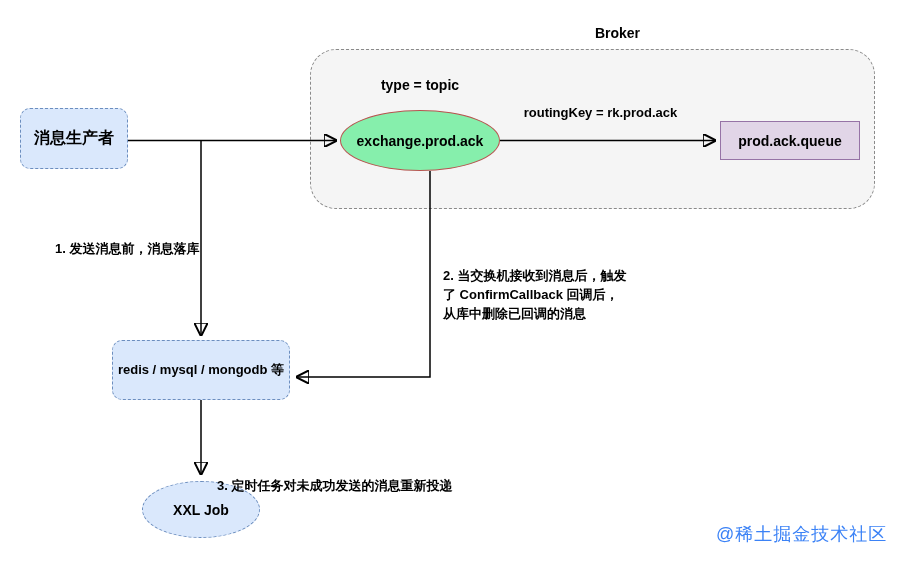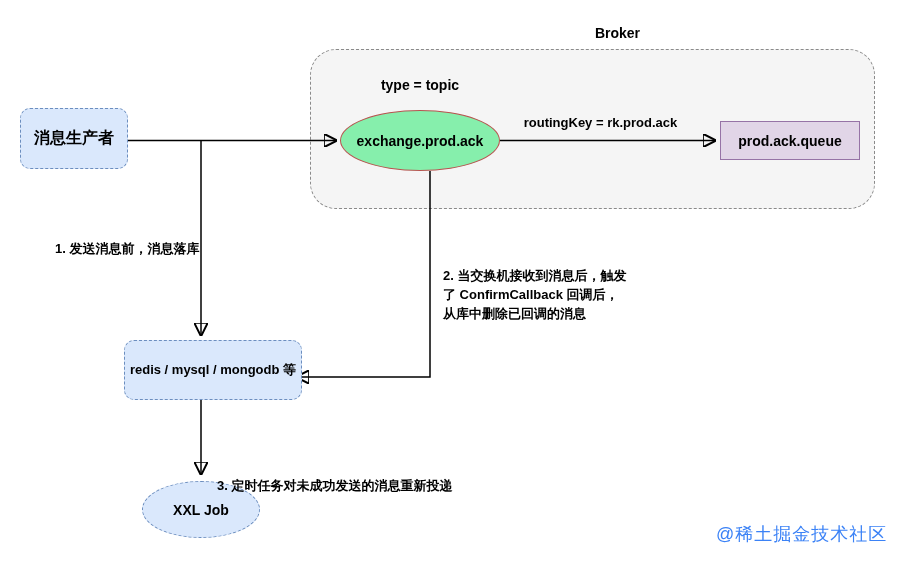--- a/index.html
+++ b/index.html
@@ -48,21 +48,21 @@
     font-size: 14px; font-weight: bold;
   }
   .node-queue {
     left: 720px; top: 121px; width: 140px; height: 39px;
     background: #e1d5e7;
     border: 1px solid #9673a6;
     display: flex; align-items: center; justify-content: center;
     font-size: 14px; font-weight: bold;
   }
   .node-datastore {
-    left: 124px; top: 340px; width: 178px; height: 60px;
+    left: 112px; top: 340px; width: 178px; height: 60px;
     background: #dae8fc;
     border: 1px dashed #6c8ebf;
     border-radius: 10px;
     display: flex; align-items: center; justify-content: center;
     font-size: 13px; font-weight: bold;
   }
   .node-job {
     left: 142px; top: 481px; width: 118px; height: 57px;
     background: #dae8fc;
     border: 1px dashed #6c8ebf;
@@ -71,21 +71,21 @@
     font-size: 14px; font-weight: bold;
   }
 
   
   .lbl-type {
     left: 340px; top: 77px; width: 160px;
     text-align: center; font-size: 14px; font-weight: bold;
   }
   .lbl-routingkey {
     left: 503px; top: 105px; width: 195px;
-    text-align: center; font-size: 13px; font-weight: bold; margin-top: 10px;
+    text-align: center; font-size: 13px; font-weight: bold;
   }
   .lbl-step1 {
     left: 55px; top: 240px;
     font-size: 13px; font-weight: bold;
   }
   .lbl-step2 {
     left: 443px; top: 266px; width: 250px;
     font-size: 13px; font-weight: bold;
     line-height: 19px;
     white-space: pre-line;

